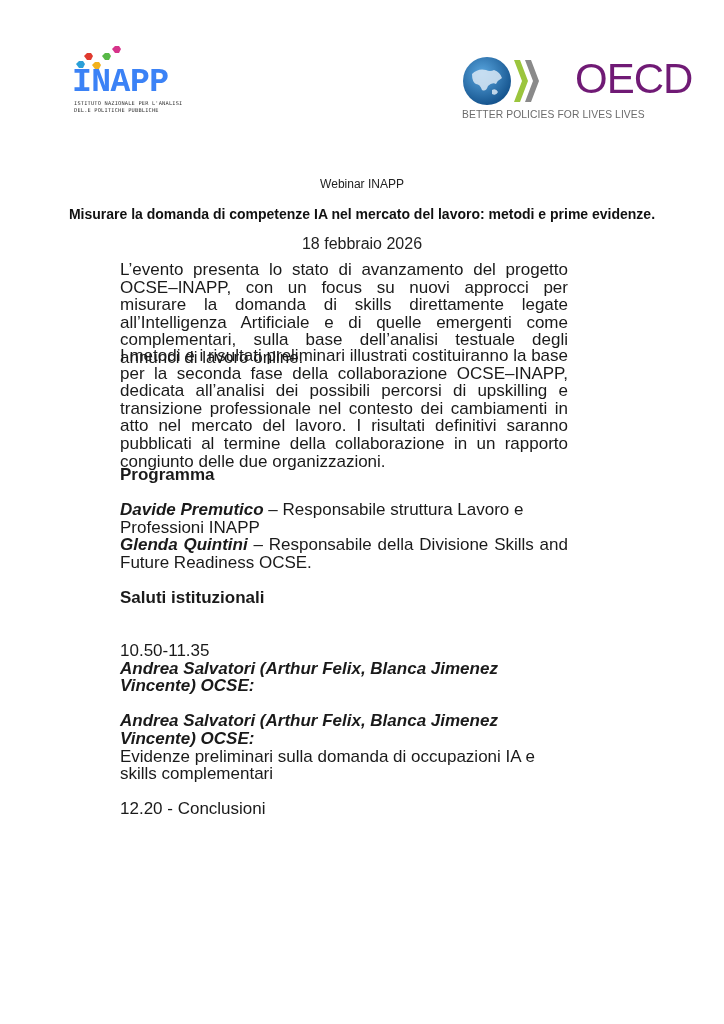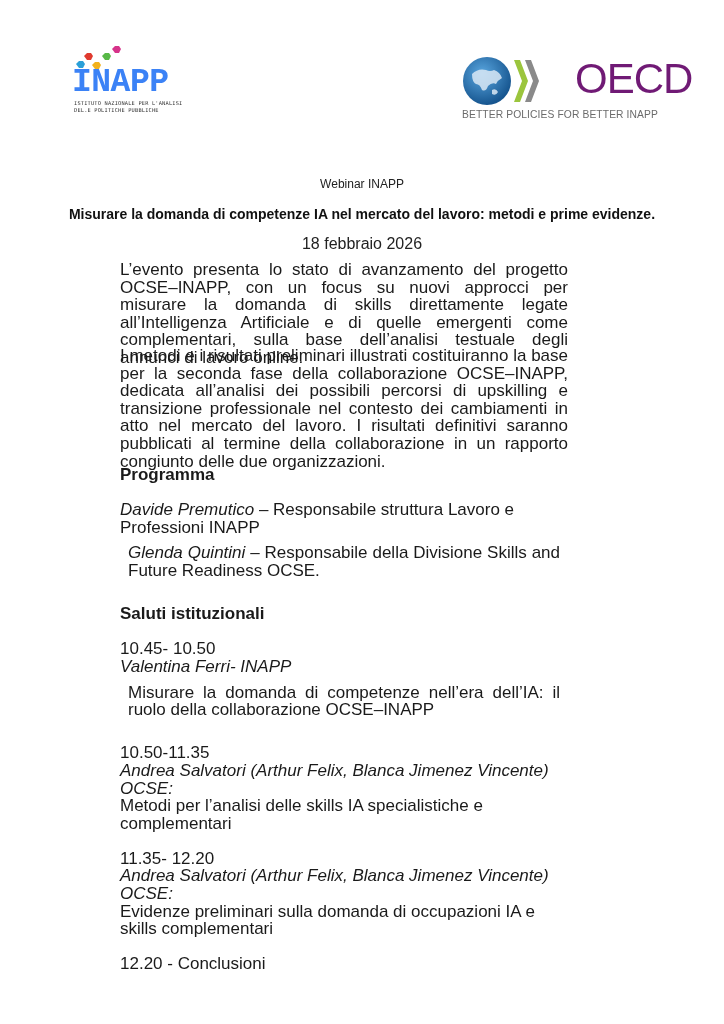--- a/index.html
+++ b/index.html
@@ -17,23 +17,23 @@
   .webinar { top: 177px; font-size: 12px; color: #222; }
   .title { top: 206px; font-size: 14px; font-weight: bold; color: #111; }
   .date { top: 235px; font-size: 16px; color: #222; }
   .body { position: absolute; left: 120px; width: 448px; font-family: "Liberation Sans", sans-serif; font-size: 17px; line-height: 17.6px; color: #1a1a1a; }
   .para { text-align: justify; margin: 0; }
   .p1 { top: 261px; }
   .p2 { top: 347px; }
   .prog { top: 466px; }
   .h { font-weight: bold; margin: 0; }
   .gap { height: 17.6px; }
-  .it { font-style: italic; font-weight: normal; }
+  .it { font-style: italic; font-weight: bold; }
   .line { margin: 0; }
-  .just { text-align: justify; margin: 8px; }
+  .just { text-align: justify; margin: 0; }
 </style>
 </head>
 <body>
 
 <div class="inapp-logo">
   <svg class="inapp-dots" viewBox="0 0 60 28">
     <polygon id="d0" points="4,20 7,17 11,17 13,20 11,24 7,24" fill="#2aa0d8"></polygon>
     <polygon id="d1" points="12,12 15,9 19,9 21,12 19,16 15,16" fill="#e03a2e"></polygon>
     <polygon id="d2" points="20,21 23,18 27,18 29,21 27,25 23,25" fill="#f2b21c"></polygon>
     <polygon id="d3" points="30,12 33,9 37,9 39,12 37,16 33,16" fill="#58b847"></polygon>
@@ -56,21 +56,21 @@
     </defs>
     <circle cx="25" cy="25" r="24" fill="url(#g)"></circle>
     <path d="M10 18 q6 -6 14 -4 q4 2 8 0 q6 2 8 8 q-4 2 -6 6 q-4 -2 -8 2 q-2 6 -6 4 q-2 -6 -6 -6 q-4 -2 -4 -10z" fill="#d9e8f5" opacity="0.85"></path>
     <path d="M30 34 q4 -2 6 2 q-2 4 -6 2z" fill="#d9e8f5" opacity="0.85"></path>
   </svg>
   <svg class="oecd-chevrons" viewBox="0 0 26 42">
     <polygon points="0,0 6,0 14,21 6,42 0,42 8,21" fill="#9bc53d"></polygon>
     <polygon points="11,0 17,0 25,21 17,42 11,42 19,21" fill="#8a8a8a"></polygon>
   </svg>
   <div class="oecd-word">OECD</div>
-  <div class="oecd-tag">BETTER POLICIES FOR BETTER INAPP</div>
+  <div class="oecd-tag">BETTER POLICIES FOR LIVES LIVES</div>
 </div>
 
 <div class="header-text webinar">Webinar INAPP</div>
 <div class="header-text title">Misurare la domanda di competenze IA nel mercato del lavoro: metodi e prime evidenze.</div>
 <div class="header-text date">18 febbraio 2026</div>
 
 <div class="body p1">
   <p class="para">L’evento presenta lo stato di avanzamento del progetto OCSE–INAPP, con un focus su nuovi approcci per misurare la domanda di skills direttamente legate all’Intelligenza Artificiale e di quelle emergenti come complementari, sulla base dell’analisi testuale degli annunci di lavoro online.</p>
 </div>
 <div class="body p2">
@@ -79,34 +79,27 @@
 
 <div class="body prog">
   <p class="h">Programma</p>
   <div class="gap"></div>
   <p class="line"><span class="it">Davide Premutico</span><span> – Responsabile struttura Lavoro e Professioni INAPP</span></p>
   <p class="just"><span class="it">Glenda Quintini</span><span> – Responsabile della Divisione Skills and Future Readiness OCSE.</span></p>
   <div class="gap"></div>
   <p class="h">Saluti istituzionali</p>
   <div class="gap"></div>
 
-  <div>
-    <p class="line">10.45- 10.50</p>
-    <p class="line it">Valentina Ferri- INAPP</p>
-    <p class="just">Misurare la domanda di competenze nell’era dell’IA: il ruolo della collaborazione OCSE–INAPP</p>
-  </div>
   <div class="gap"></div>
   <div>
     <p class="line">10.50-11.35</p>
     <p class="line it">Andrea Salvatori (Arthur Felix, Blanca Jimenez Vincente) OCSE:</p>
-    <p class="line">Metodi per l’analisi delle skills IA specialistiche e complementari</p>
   </div>
   <div class="gap"></div>
   <div>
-    <p class="line">11.35- 12.20</p>
     <p class="line it">Andrea Salvatori (Arthur Felix, Blanca Jimenez Vincente) OCSE:</p>
     <p class="line">Evidenze preliminari sulla domanda di occupazioni IA e skills complementari</p>
   </div>
   <div class="gap"></div>
   <div>
     <p class="line">12.20 - Conclusioni</p>
   </div>
 </div>
 
 </body></html>

